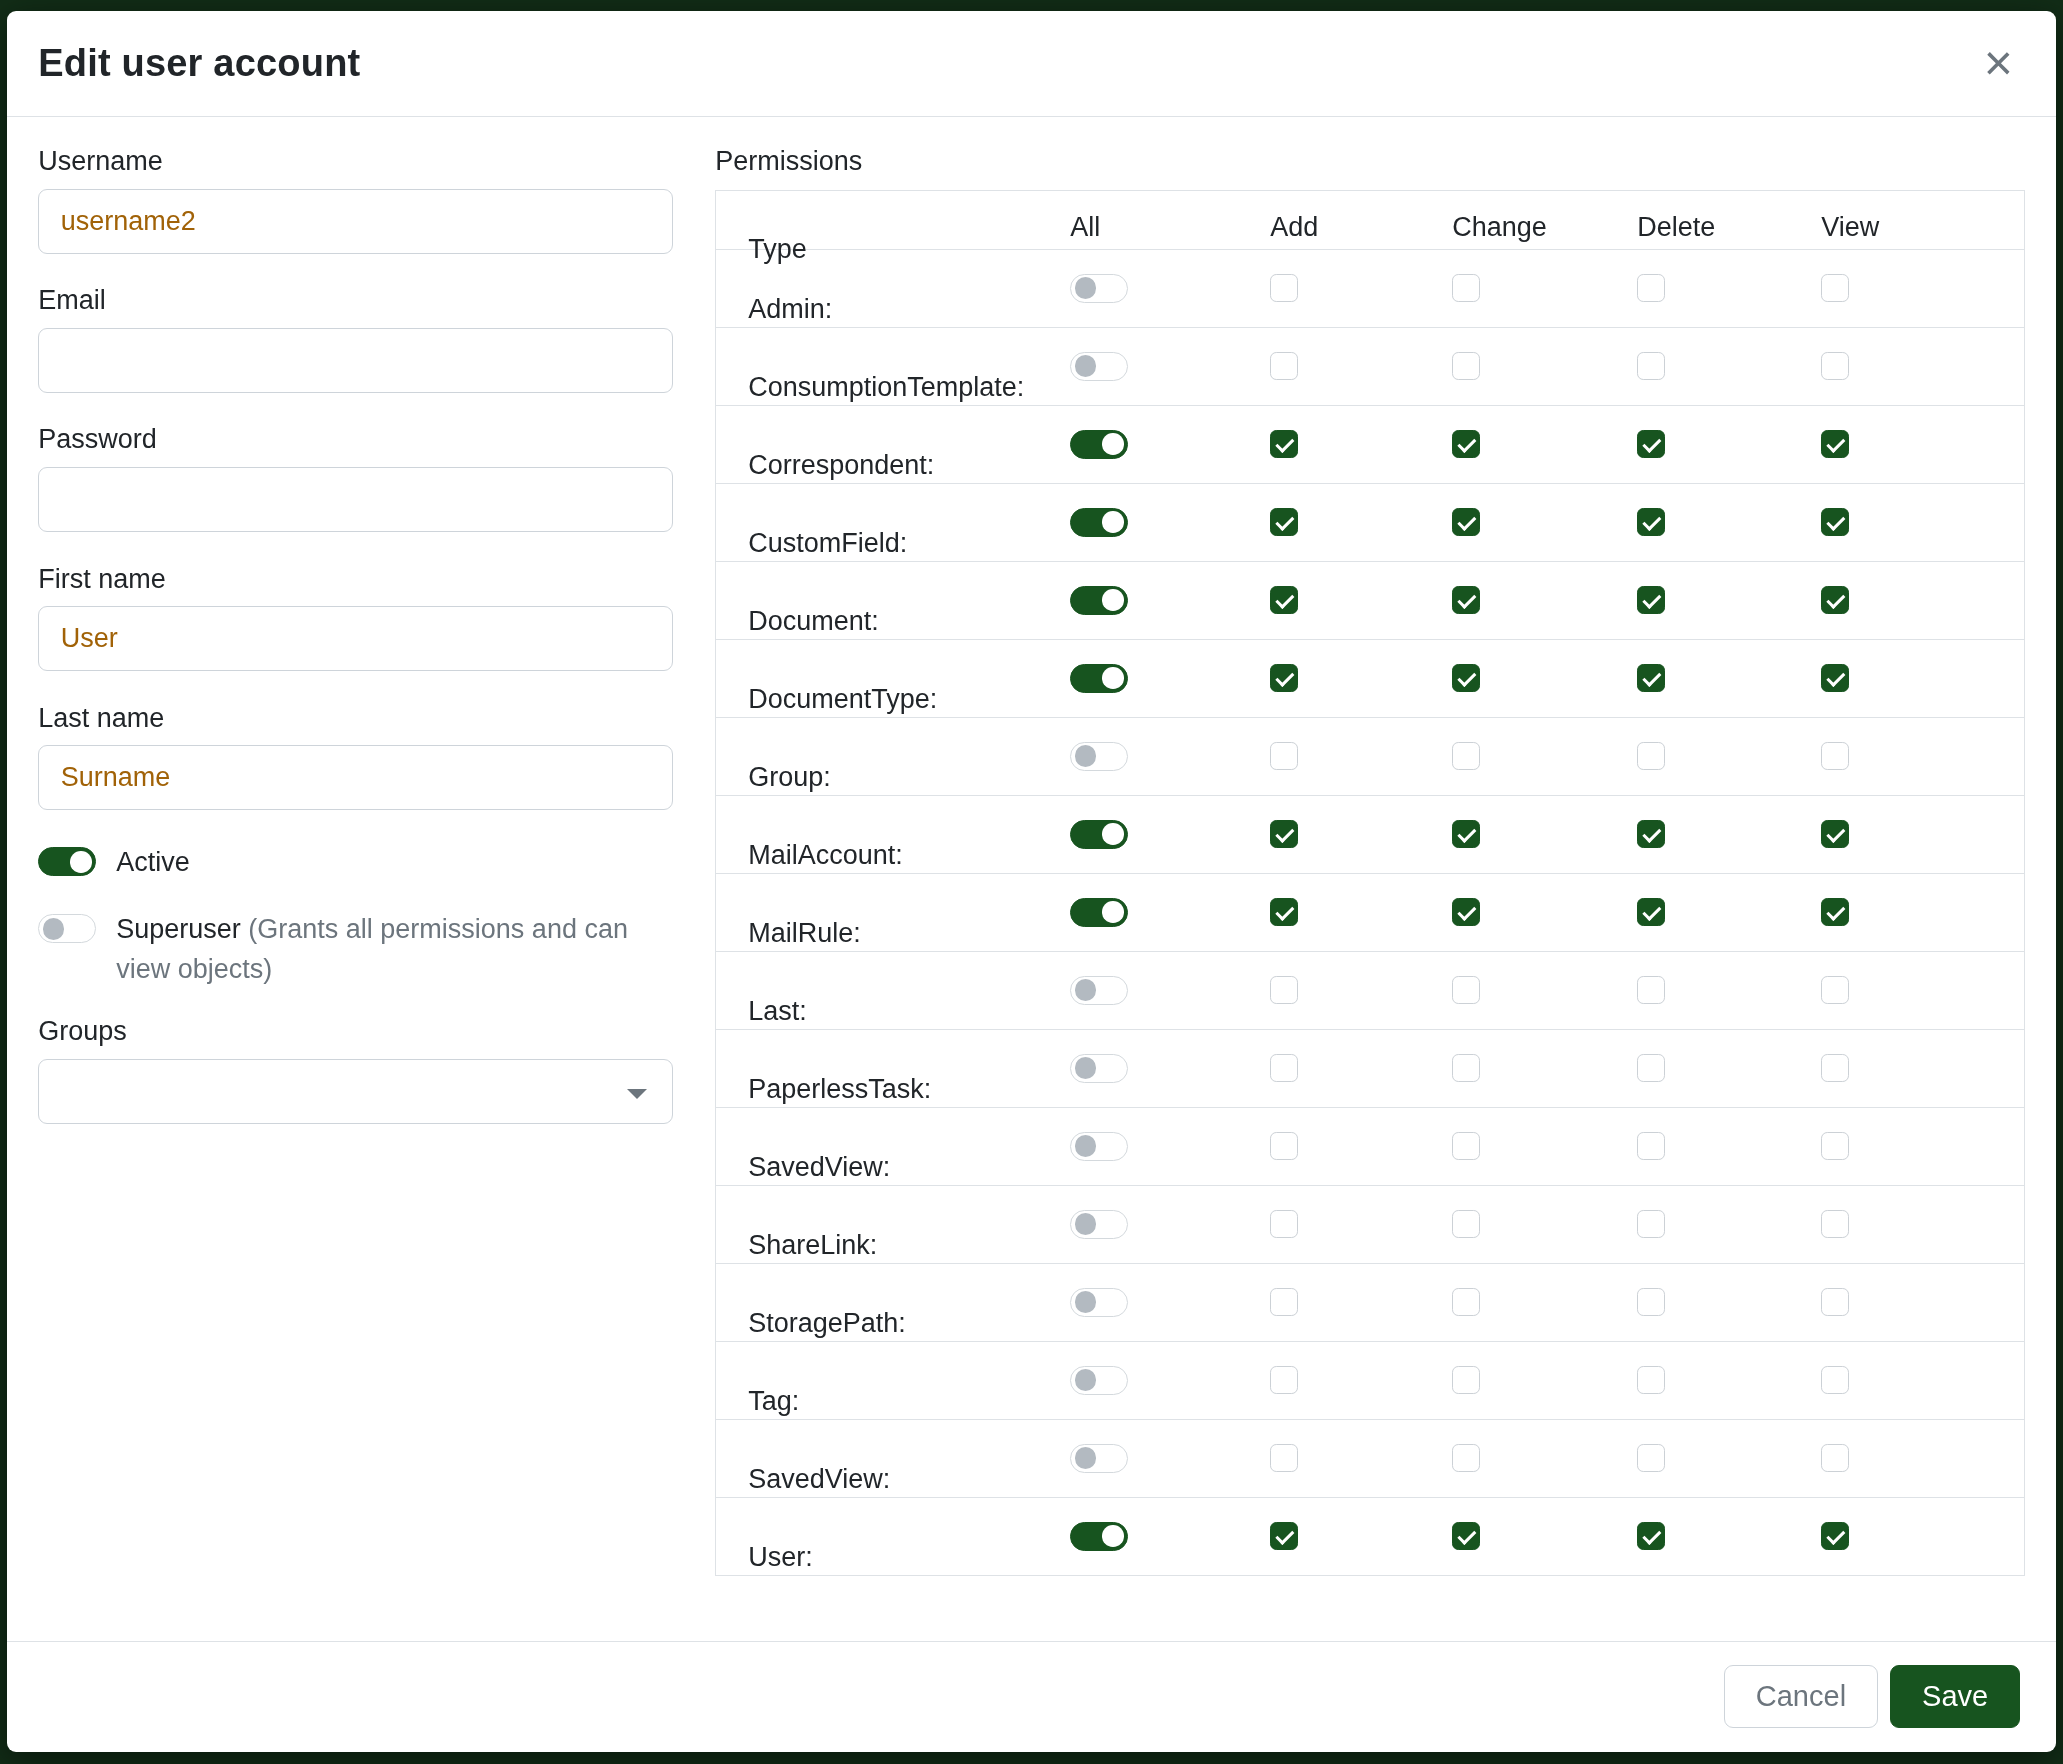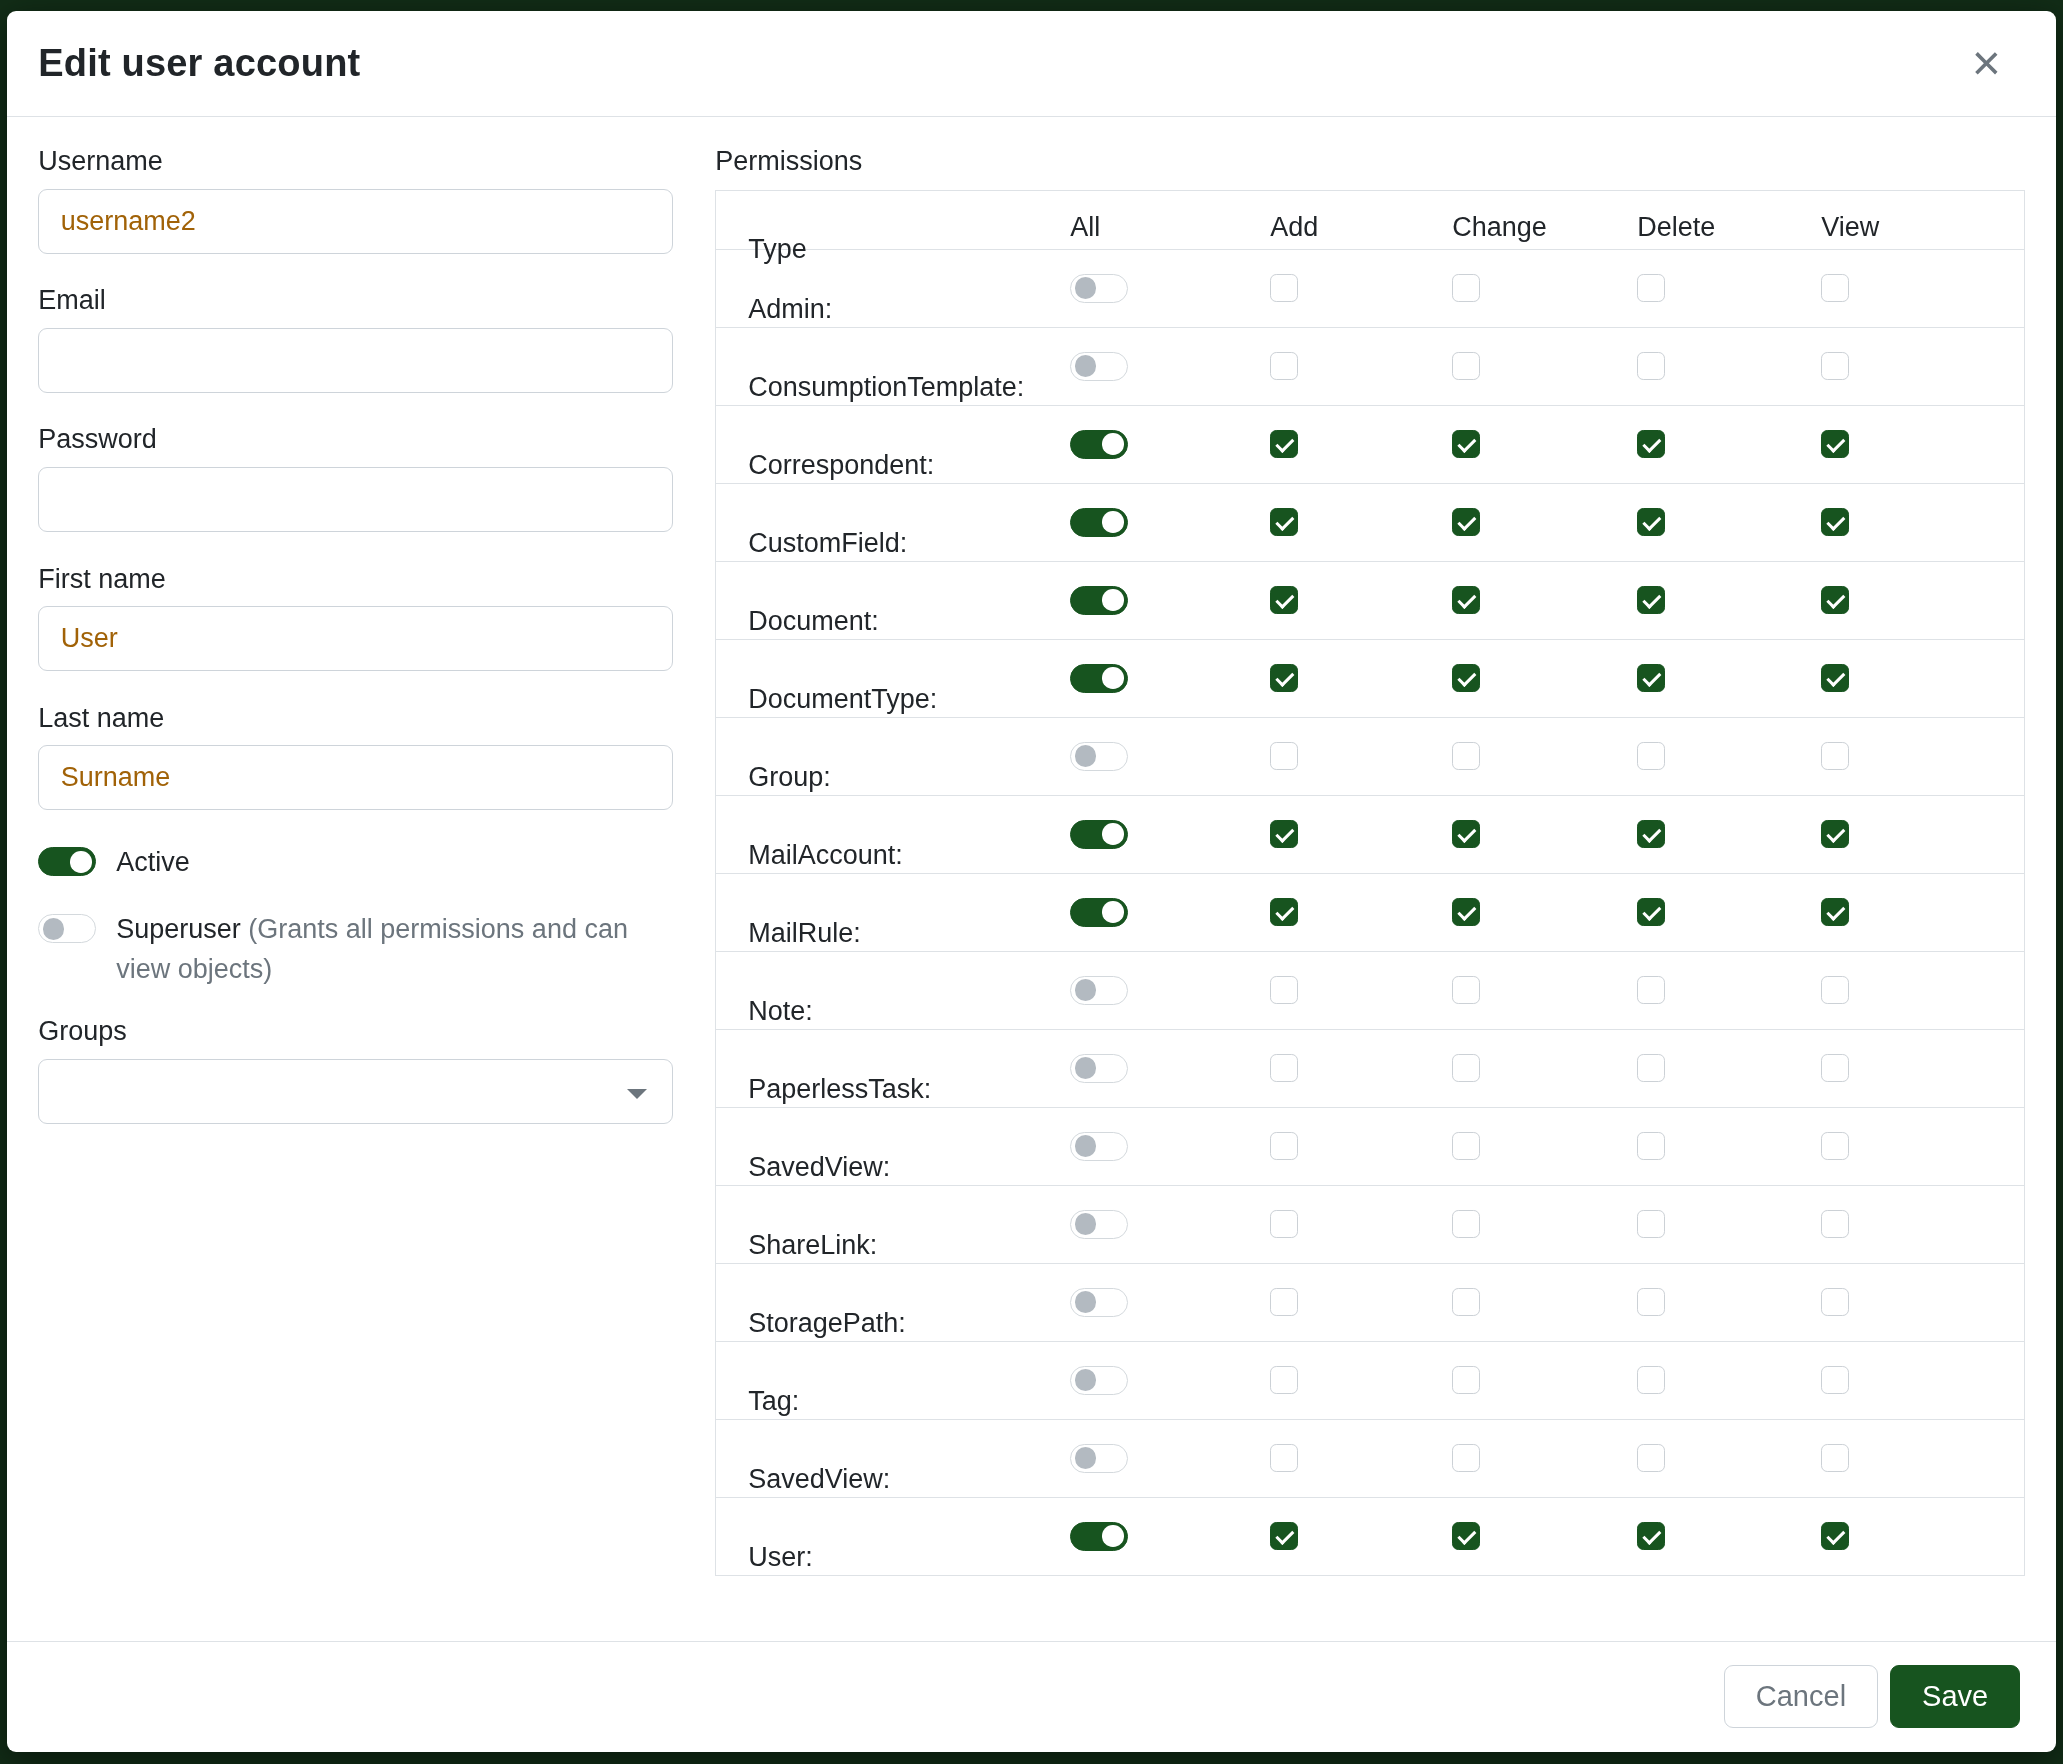--- a/index.html
+++ b/index.html
@@ -16,21 +16,21 @@
   .modal {
     position:absolute; left:7.2px; top:10.8px;
     width:2049px; height:1741px;
     background:#fff; border-radius:9px;
     display:flex; flex-direction:column;
     box-shadow:0 9px 36px rgba(0,0,0,.5);
   }
   
   .modal-header {
     display:flex; align-items:center; justify-content:space-between;
-    padding:31px 48px 31px 31px;
+    padding:31px 36px 31px 31px;
     border-bottom:0.9px solid #dee2e6;
   }
   .modal-title { font-size:38px; font-weight:700; letter-spacing:0.2px; }
   .close-btn {
     background:none; border:none; cursor:pointer;
     color:#6c757d; font-size:50px; line-height:36px; font-weight:300;
     padding:3.6px 7.2px;
   }
   
   .modal-body {
@@ -360,21 +360,21 @@
               </div>
     <div class="perm-cell">
                 <div class="checkbox checked"></div>
               </div>
     <div class="perm-cell">
                 <div class="checkbox checked"></div>
               </div>
   </div>
 
   <div class="perm-row">
-    <div class="perm-cell type">Note:</div>
+    <div class="perm-cell type">Last:</div>
     <div class="perm-cell">
                 <div class="switch"></div>
               </div>
     <div class="perm-cell">
                 <div class="checkbox"></div>
               </div>
     <div class="perm-cell">
                 <div class="checkbox"></div>
               </div>
     <div class="perm-cell">

